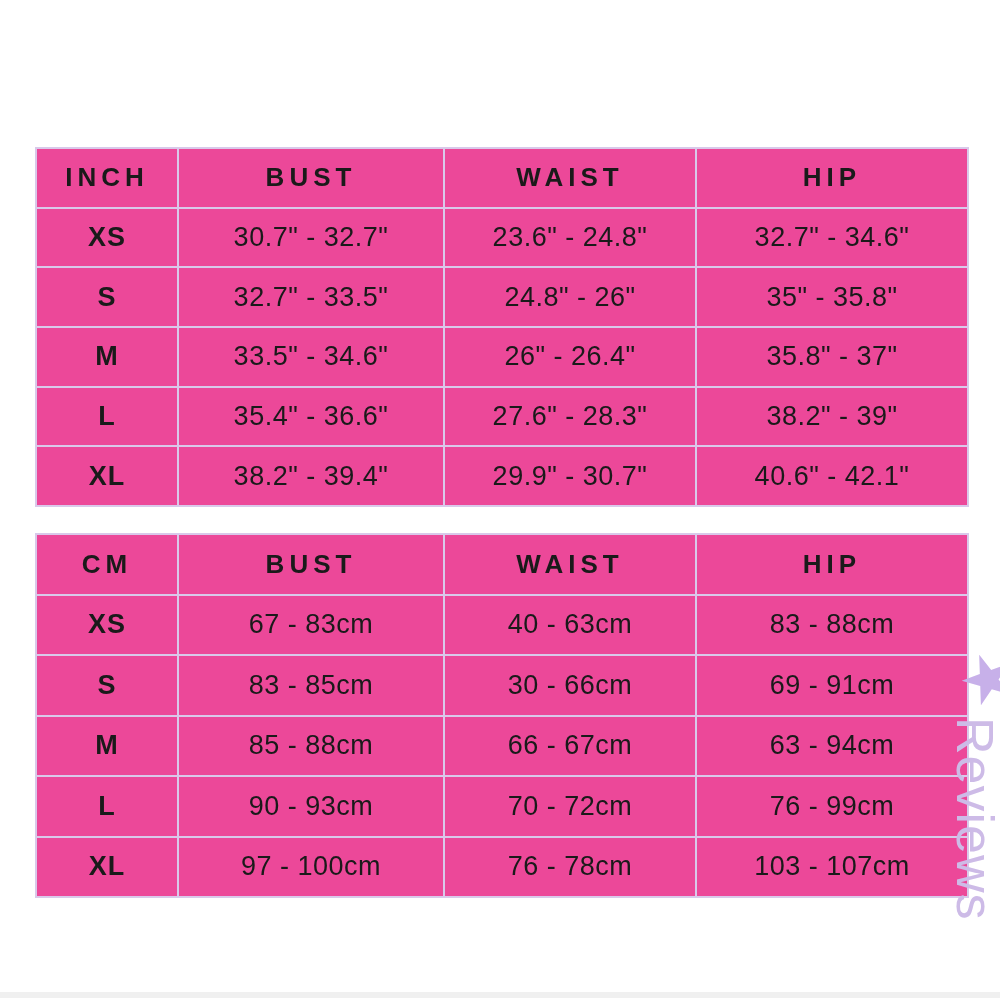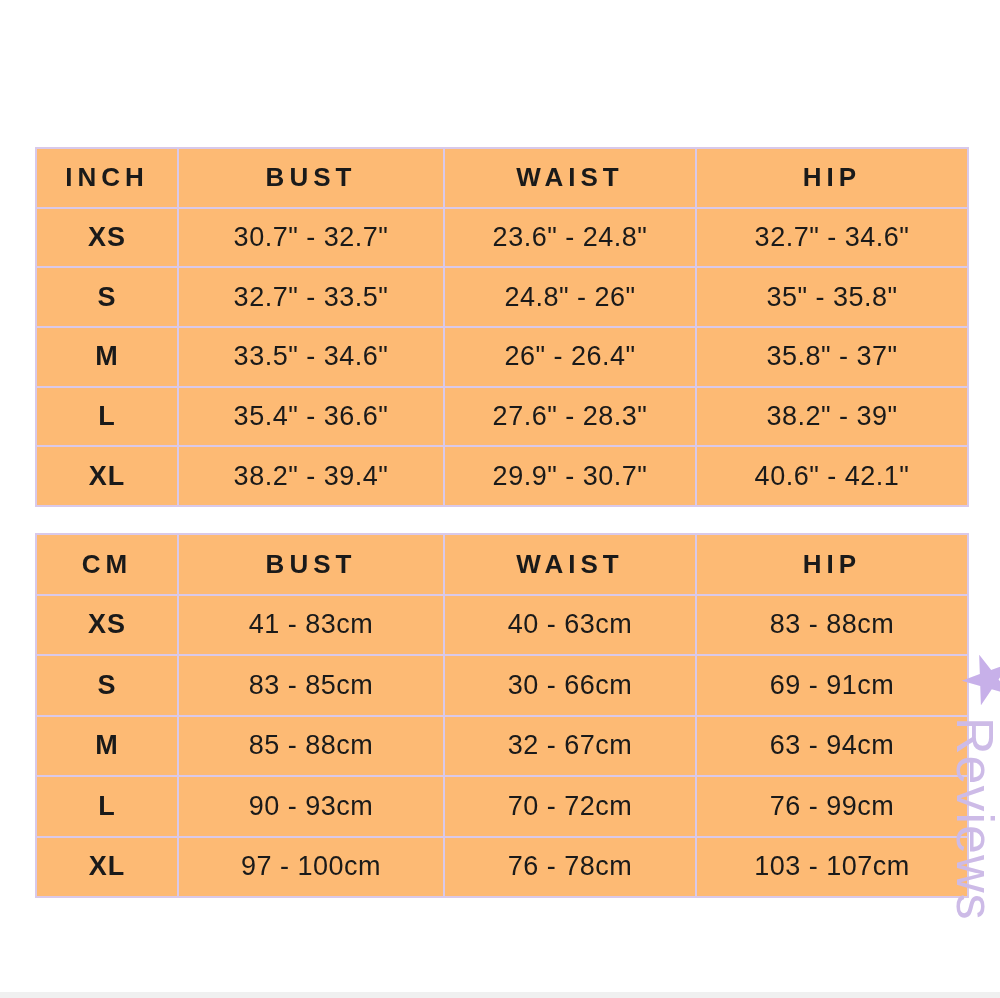--- a/index.html
+++ b/index.html
@@ -14,21 +14,21 @@
     overflow: hidden;
     font-family: "Liberation Sans", "DejaVu Sans", sans-serif;
     color: #1a1a1a;
   }
   table.size-table {
     position: absolute;
     left: 35px;
     border-collapse: collapse;
     table-layout: fixed;
     width: 932px;
-    background: #fdba74;
+    background: #ec4899;
   }
   #inch-table { top: 147px; height: 360px; }
   #cm-table   { top: 533px; height: 365px; }
   table.size-table th,
   table.size-table td {
     border: 2px solid #d9c9ea;
     text-align: center;
     vertical-align: middle;
     padding: 0;
     overflow: hidden;
@@ -147,34 +147,34 @@
   </colgroup>
   <tbody>
       <tr>
     <th>CM</th>
     <th>BUST</th>
     <th>WAIST</th>
     <th>HIP</th>
   </tr>
   <tr>
     <td class="size-label">XS</td>
-    <td class="measure">41 - 83cm</td>
+    <td class="measure">67 - 83cm</td>
     <td class="measure">40 - 63cm</td>
     <td class="measure">83 - 88cm</td>
   </tr>
   <tr>
     <td class="size-label">S</td>
     <td class="measure">83 - 85cm</td>
     <td class="measure">30 - 66cm</td>
     <td class="measure">69 - 91cm</td>
   </tr>
   <tr>
     <td class="size-label">M</td>
     <td class="measure">85 - 88cm</td>
-    <td class="measure">32 - 67cm</td>
+    <td class="measure">66 - 67cm</td>
     <td class="measure">63 - 94cm</td>
   </tr>
   <tr>
     <td class="size-label">L</td>
     <td class="measure">90 - 93cm</td>
     <td class="measure">70 - 72cm</td>
     <td class="measure">76 - 99cm</td>
   </tr>
   <tr>
     <td class="size-label">XL</td>

